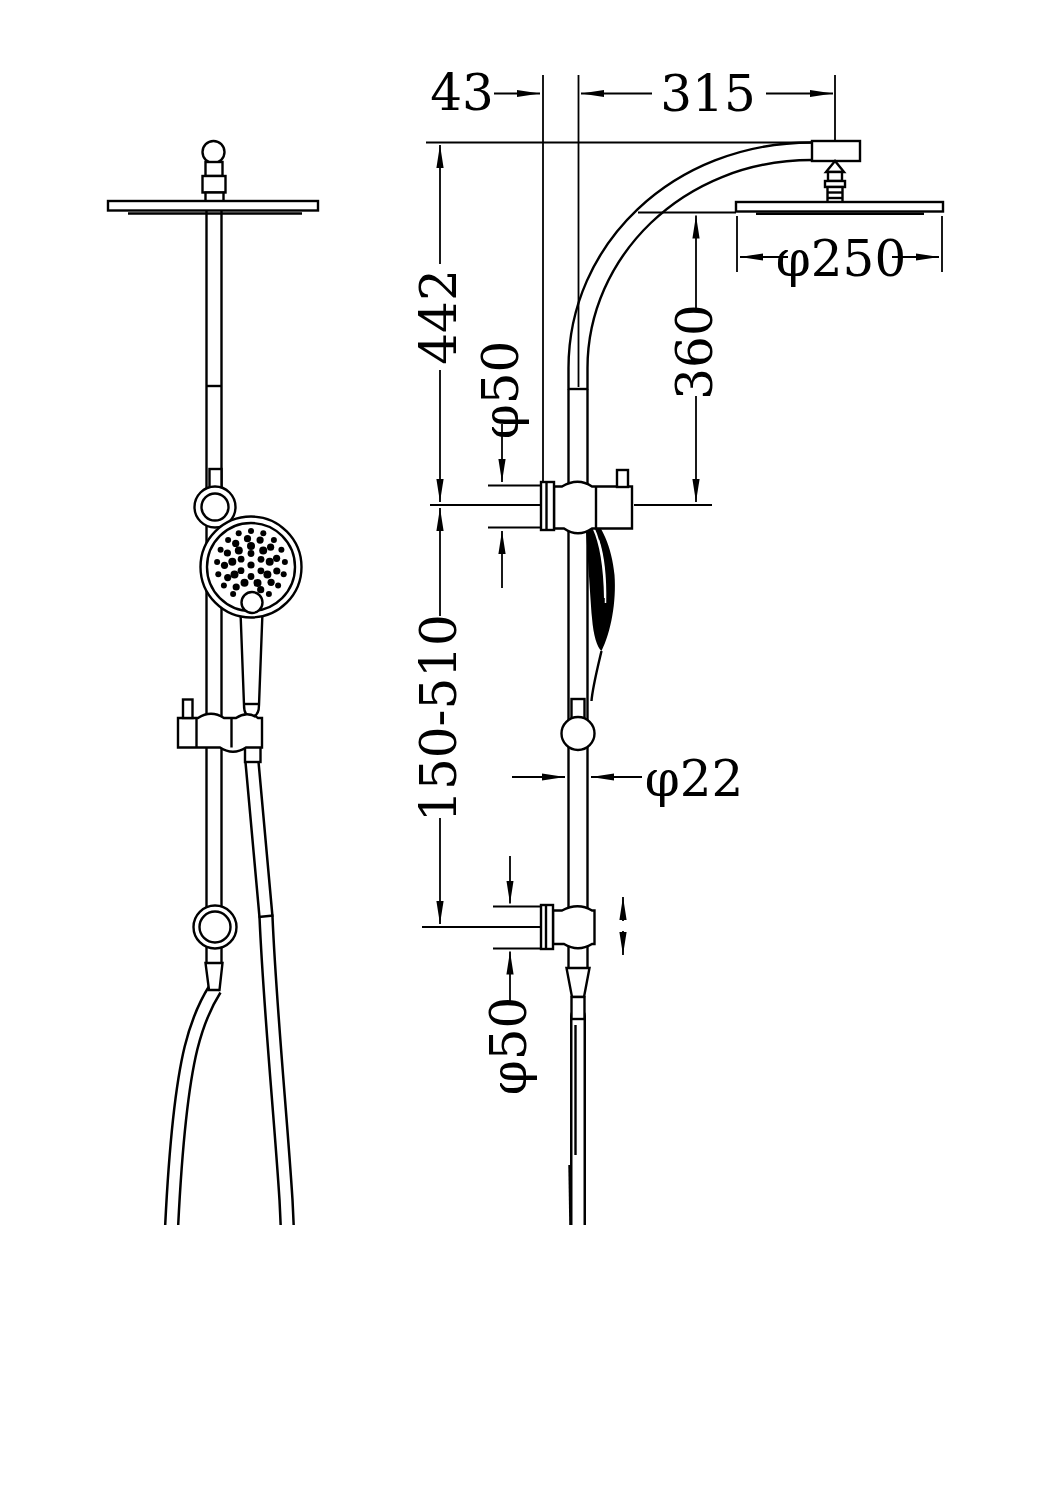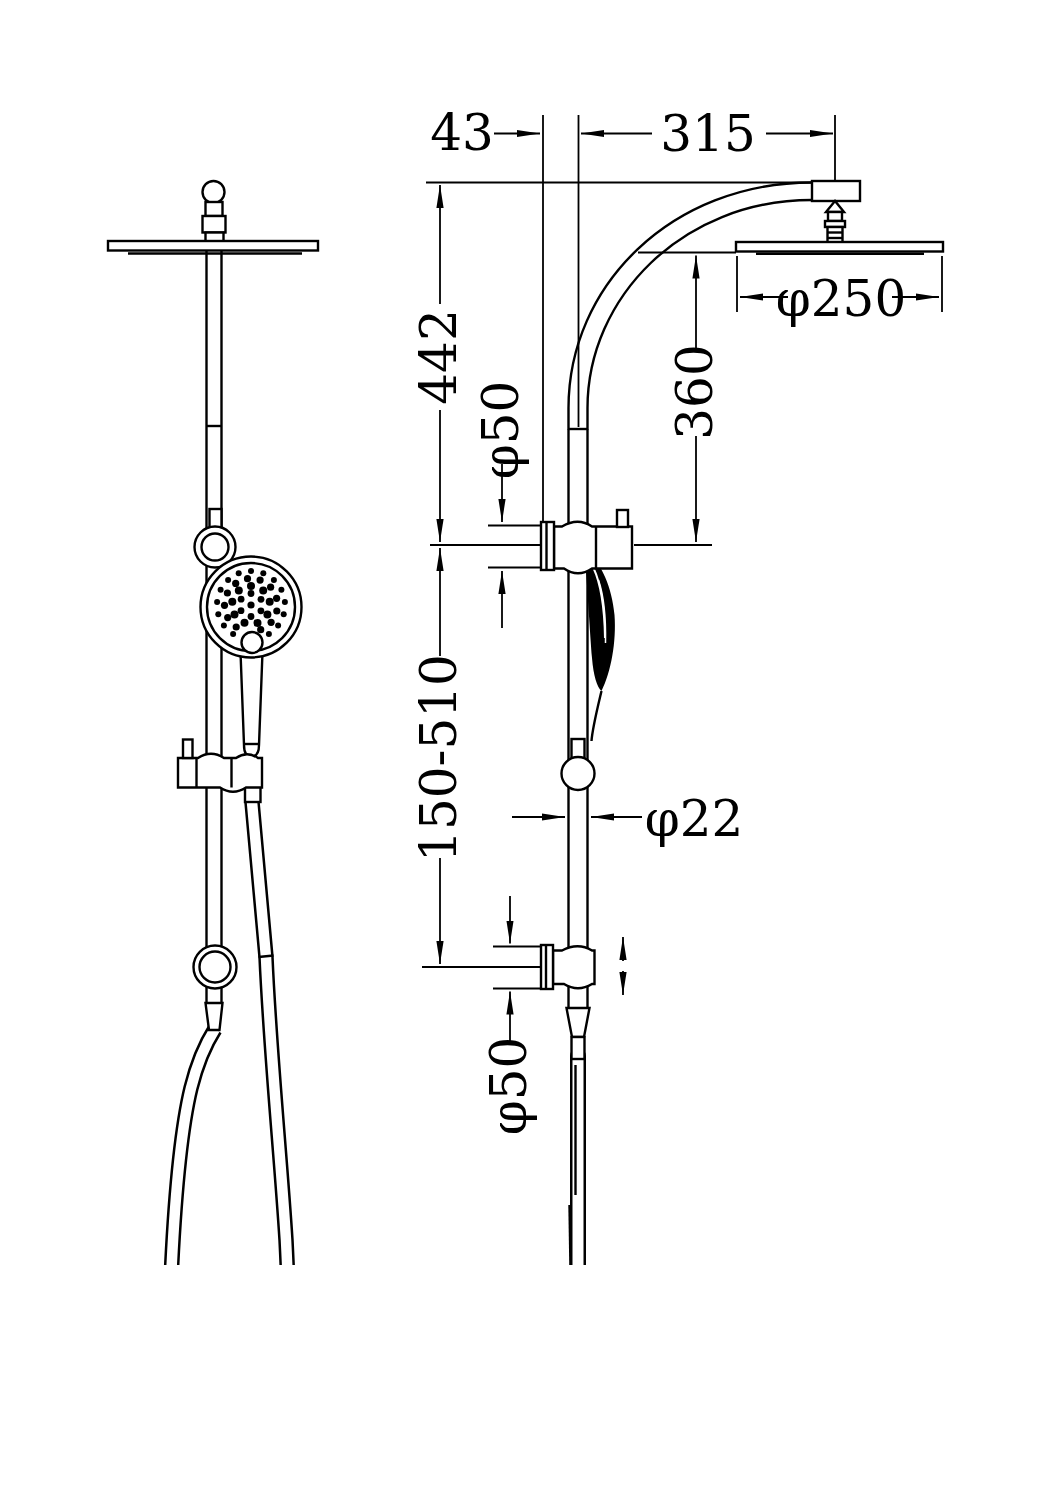--- a/index.html
+++ b/index.html
@@ -1,17 +1,17 @@
 <!DOCTYPE html>
 <html style="--line: #000000; --bg: #ffffff;"><head>
 <meta charset="utf-8">
 <style>
   :root { --line:#000000; --bg:#ffffff; }
   html,body { margin:0; padding:0; background:var(--bg); }
-  .stage { width:1058px; height:1225px; position:relative; background:var(--bg);margin-top:40px; }
+  .stage { width:1058px; height:1225px; position:relative; background:var(--bg); }
   svg { display:block; color:var(--line); }
   .pt { fill:none; stroke:var(--line); stroke-width:2.4; }
   .pf { fill:var(--bg); stroke:var(--line); stroke-width:2.4; }
   .blk { fill:var(--line); stroke:none; }
   .dm { fill:none; stroke:var(--line); stroke-width:1.8; }
   .wl { fill:none; stroke:var(--bg); }
   .hoseB { fill:none; stroke:var(--line); }
   .hoseW { fill:none; stroke:var(--bg); }
   text.dt { font-family:"DejaVu Serif","Liberation Serif",serif; font-size:50px; fill:var(--line); }
   marker path { fill:var(--line); }

